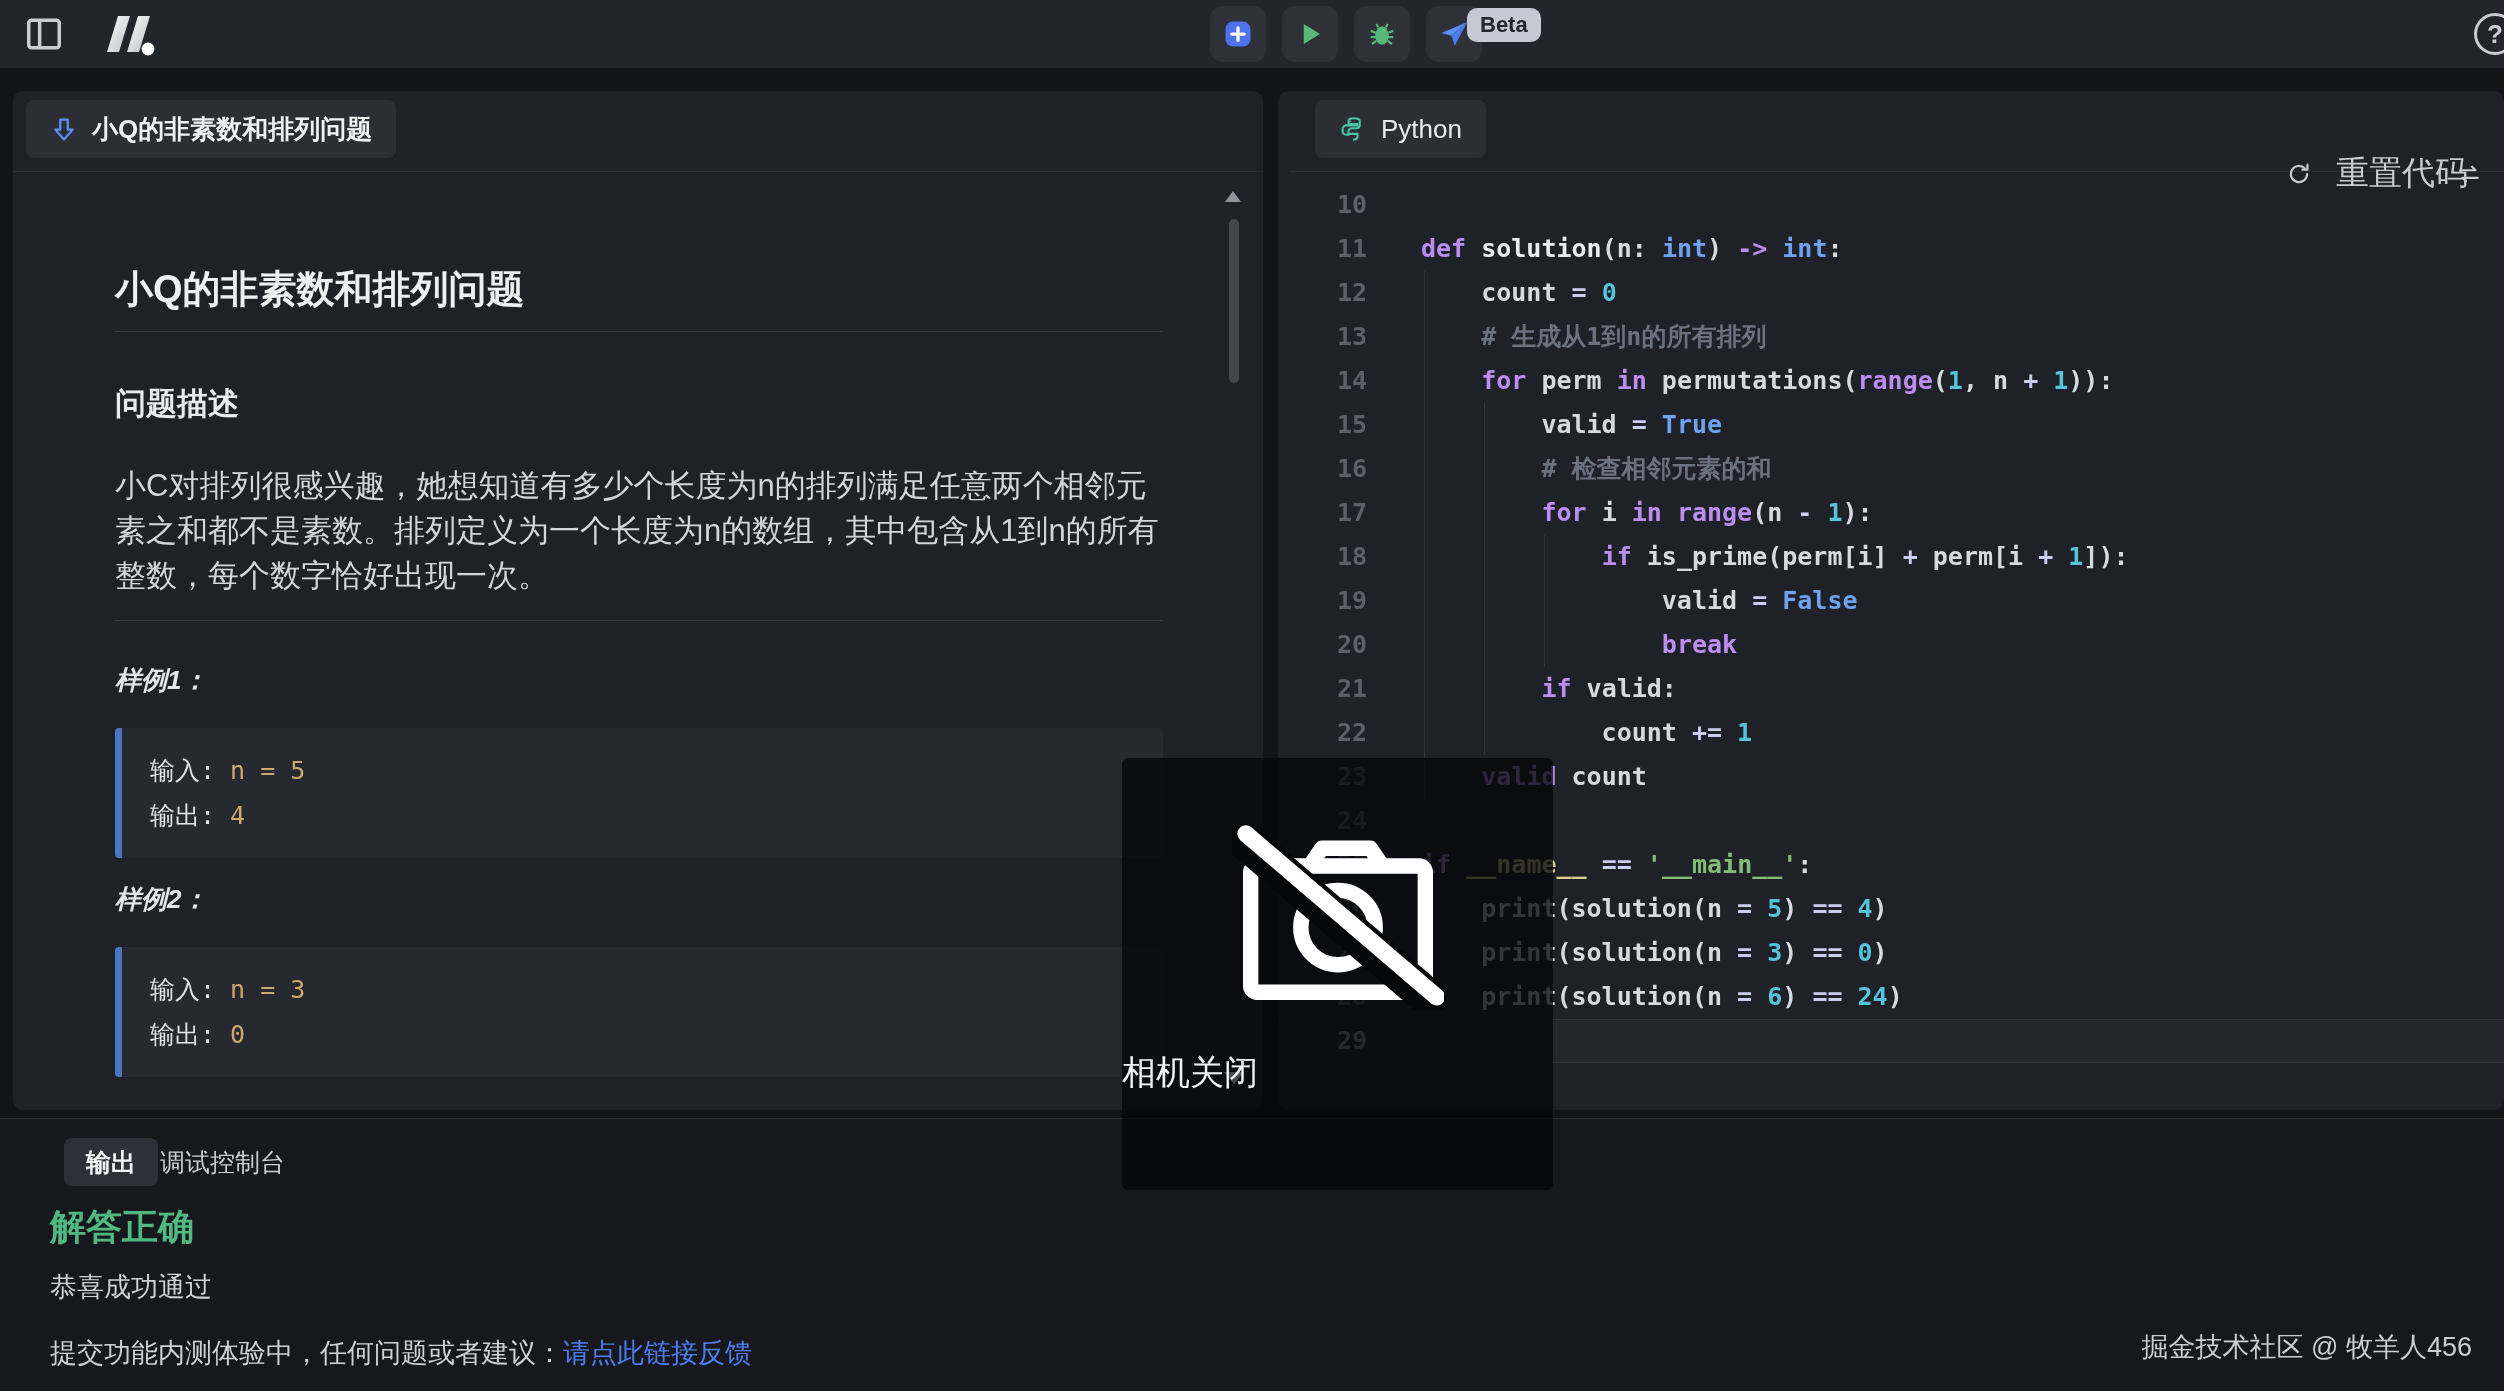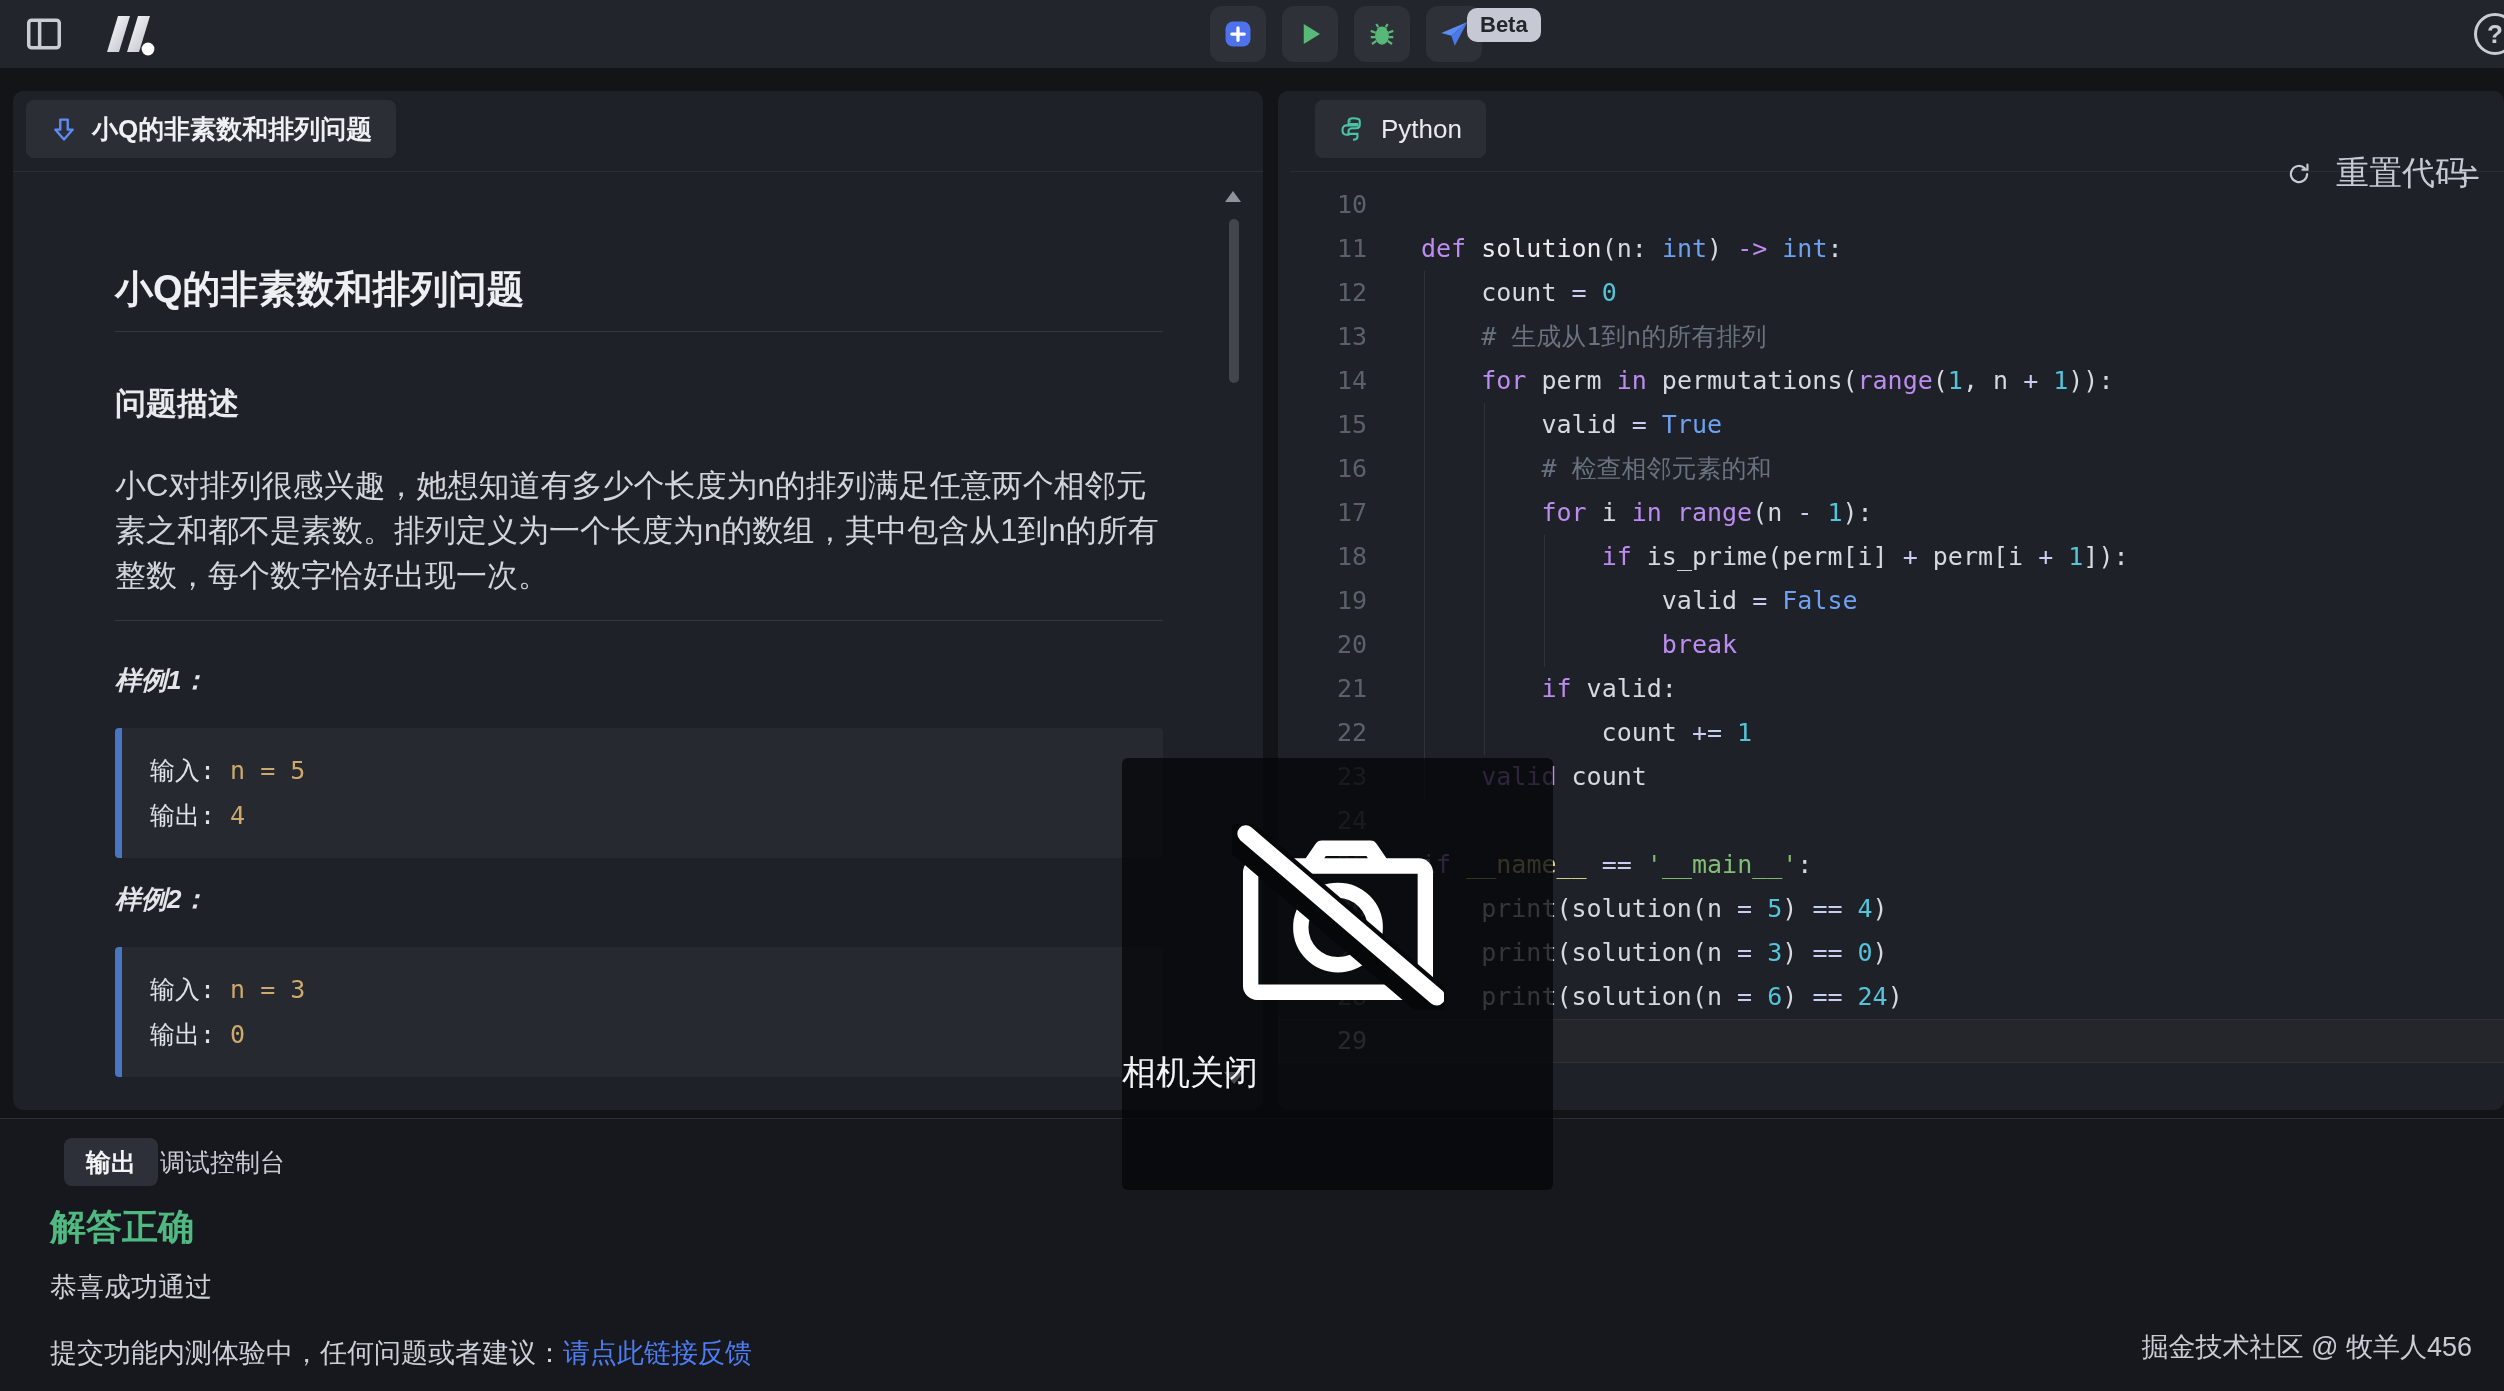--- a/index.html
+++ b/index.html
@@ -56,21 +56,21 @@
                border-bottom:11px solid #8d929b; }
   #scroll-thumb { position:absolute; right:24px; top:128px; width:10px; height:164px;
                   background:#43464d; border-radius:5px; }
 
   
   #code-area { position:absolute; left:0; top:82px; right:0; bottom:0; }
   .guide { position:absolute; width:1px; background:#2f3238; }
   #g1 { left:146px; top:98px;  height:528px; }
   #g2 { left:206px; top:230px; height:352px; }
   #g3 { left:266px; top:362px; height:132px; }
-  #code-host { position:relative; margin-top:10px; }
+  #code-host { position:relative; margin-top:10px;font-weight:bold; }
   .codeline { height:44px; line-height:44px; white-space:pre;
               font-family:"DejaVu Sans Mono",monospace; font-size:25px; }
   .codeline .ln { display:inline-block; width:89px; text-align:right; color:#5a616b; }
   .codeline .lc { margin-left:54px; }
   .codeline.cur { background:#24262c; box-shadow:inset 0 1px 0 #2e3136, inset 0 -1px 0 #2e3136; }
   .codeline.cur .ln { color:#9aa0ab; }
   .tk-kw{color:#bd8cf0} .tk-fn{color:#eaecef} .tk-pl{color:#d5d9e0} .tk-ty{color:#6ea1f0}
   .tk-num{color:#55c4da} .tk-cmt{color:#6a7280} .tk-op{color:#c9cdf0} .tk-str{color:#83bd74}
   .tk-yn{color:#d9d08e}
 

